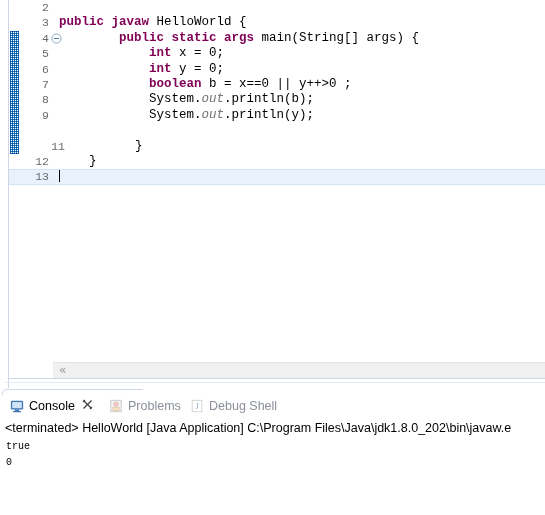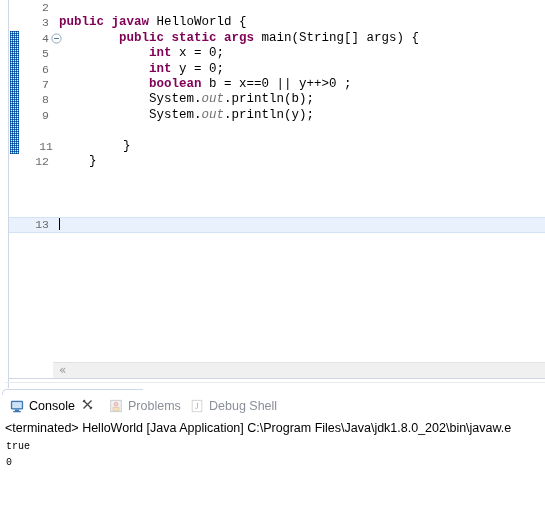--- a/index.html
+++ b/index.html
@@ -83,21 +83,20 @@
     height: 15.4px;
     line-height: 15.4px;
     white-space: pre;
   }
   .code-row.current {
     background: #e8f1fc;
     border-top: 1px solid #d3e3f5;
     border-bottom: 1px solid #d3e3f5;
     height: 13.4px;
     line-height: 13.4px;
-    margin-top: 48px;
   }
   .ln {
     position: absolute;
     left: 0;
     width: 40px;
     text-align: right;
     color: #6a6a6a;
     font-family: "Liberation Mono", "DejaVu Sans Mono", monospace;
     font-size: 11.5px;
     user-select: none;
@@ -284,21 +283,21 @@
         <div class="code-row" style="top: 15.4px; position: absolute; left: 0px; right: 0px;"><span class="ln">3</span><span class="src"><span class="kw">public</span><span> </span><span class="kw">javaw</span><span> HelloWorld {</span></span></div>
         <div class="code-row" style="top: 30.8px; position: absolute; left: 0px; right: 0px;"><span class="ln">4</span><span class="fold"><svg width="11" height="11" viewBox="0 0 11 11">
               <circle cx="5.5" cy="5.5" r="4.6" fill="#ffffff" stroke="#8aa9c2" stroke-width="1"></circle>
               <line x1="3" y1="5.5" x2="8" y2="5.5" stroke="#5b7b96" stroke-width="1"></line>
             </svg></span><span class="src"><span>        </span><span class="kw">public</span><span> </span><span class="kw">static</span><span> </span><span class="kw">args</span><span> main(String[] args) {</span></span></div>
         <div class="code-row" style="top: 46.2px; position: absolute; left: 0px; right: 0px;"><span class="ln">5</span><span class="src"><span>            </span><span class="kw">int</span><span> x = 0;</span></span></div>
         <div class="code-row" style="top: 61.6px; position: absolute; left: 0px; right: 0px;"><span class="ln">6</span><span class="src"><span>            </span><span class="kw">int</span><span> y = 0;</span></span></div>
         <div class="code-row" style="top: 77px; position: absolute; left: 0px; right: 0px;"><span class="ln">7</span><span class="src"><span>            </span><span class="kw">boolean</span><span> b = x==0 || y++&gt;0 ;</span></span></div>
         <div class="code-row" style="top: 92.4px; position: absolute; left: 0px; right: 0px;"><span class="ln">8</span><span class="src"><span>            System.</span><span class="fld">out</span><span>.println(b);</span></span></div>
         <div class="code-row" style="top: 107.8px; position: absolute; left: 0px; right: 0px;"><span class="ln">9</span><span class="src"><span>            System.</span><span class="fld">out</span><span>.println(y);</span></span></div>
-        <div class="code-row" style="top: 138.6px; position: absolute; left: 4px; right: 0px;"><span class="ln">11</span><span class="src"><span>        }</span></span></div>
+        <div class="code-row" style="top: 138.6px; position: absolute; left: 16px; right: 0px;"><span class="ln">11</span><span class="src"><span>        }</span></span></div>
         <div class="code-row" style="top: 154px; position: absolute; left: 0px; right: 0px;"><span class="ln">12</span><span class="src"><span>    }</span></span></div>
         <div class="code-row current" style="top: 169.4px; position: absolute; left: 0px; right: 0px;"><span class="ln" style="line-height: 13.4px;">13</span><span class="src" style="line-height: 13.4px;"><span class="caret"></span></span></div>
       </div>
 
     <div id="editor-hscroll">
       <span class="arrow-left">«</span>
     </div>
     <div id="editor-bottom-edge"></div>
   </div>
 

